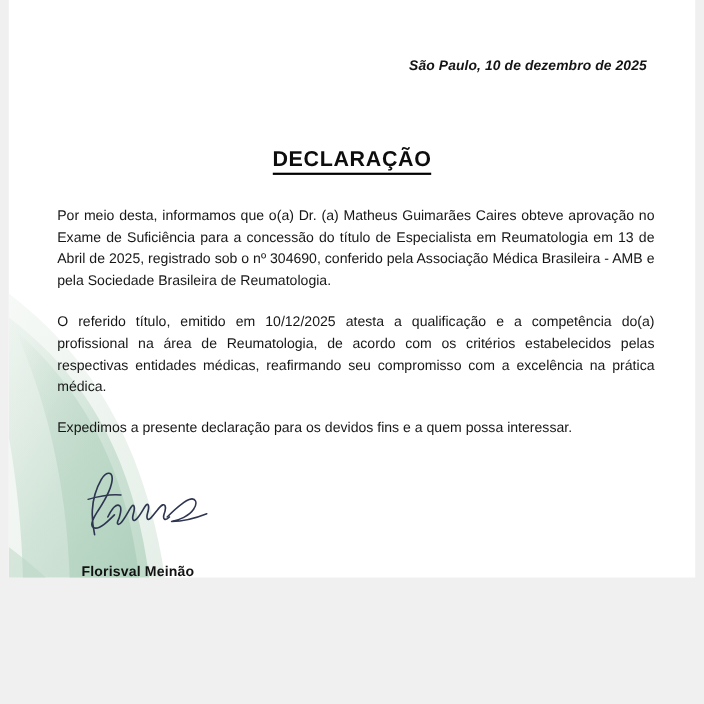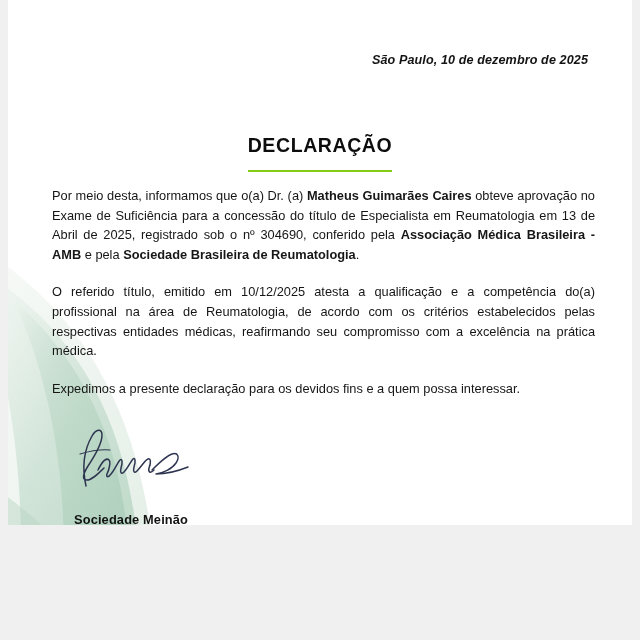--- a/index.html
+++ b/index.html
@@ -63,40 +63,40 @@
     left: 0;
     top: 134px;
     width: 624px;
     text-align: center;
     font-size: 19.5px;
     font-weight: bold;
     color: #0d0d0d;
     letter-spacing: 0.6px;
   }
   .doc-title span {
-    border-bottom: 2px solid #84cc16;
-    padding-bottom: 14px;
+    border-bottom: 2px solid #000000;
+    padding-bottom: 1px;
   }
 
   .body-block {
     position: absolute;
     left: 44px;
     top: 186px;
     width: 543px;
   }
   .para {
     text-align: justify;
     text-justify: inter-word;
     font-size: 12.8px;
     line-height: 19.6px;
     color: #161616;
     margin: 0 0 18px 0;
   }
   .para:last-child { margin-bottom: 0; }
-  .para b { font-weight: bold; }
+  .para b { font-weight: normal; }
   .gap-top { margin-top: 17px; }
 
   
   .signature-mark {
     position: absolute;
     left: 58px;
     top: 424px;
     width: 130px;
     height: 66px;
   }
@@ -181,18 +181,18 @@
         <path d="M 32 46 C 36 38, 40 33, 43 36 C 45 38, 43 46, 41 50 C 40 53, 42 54, 45 50
                  C 49 45, 52 38, 54 36 C 56 34, 57 38, 55 44 C 54 48, 55 51, 58 48
                  C 62 44, 65 37, 67 35 C 69 33, 70 37, 68 43 C 67 47, 68 50, 71 47
                  C 75 43, 79 36, 82 35 C 85 34, 85 39, 83 44 C 82 48, 84 50, 88 46" stroke-width="1.5"></path>
         <path d="M 86 46 C 92 40, 100 32, 106 30 C 112 28, 114 33, 110 39
                  C 106 45, 97 49, 90 50 C 100 50, 112 47, 122 43" stroke-width="1.4"></path>
         <path d="M 14 30 C 24 27, 34 25, 44 26" stroke-width="1.2"></path>
       </g>
     </svg>
 
-    <div class="sign-name">Sociedade Meinão</div>
+    <div class="sign-name">Florisval Meinão</div>
 
     <div class="sign-role">Secretário-Geral</div>
 
   </div>
 </div>
 
 </body></html>

